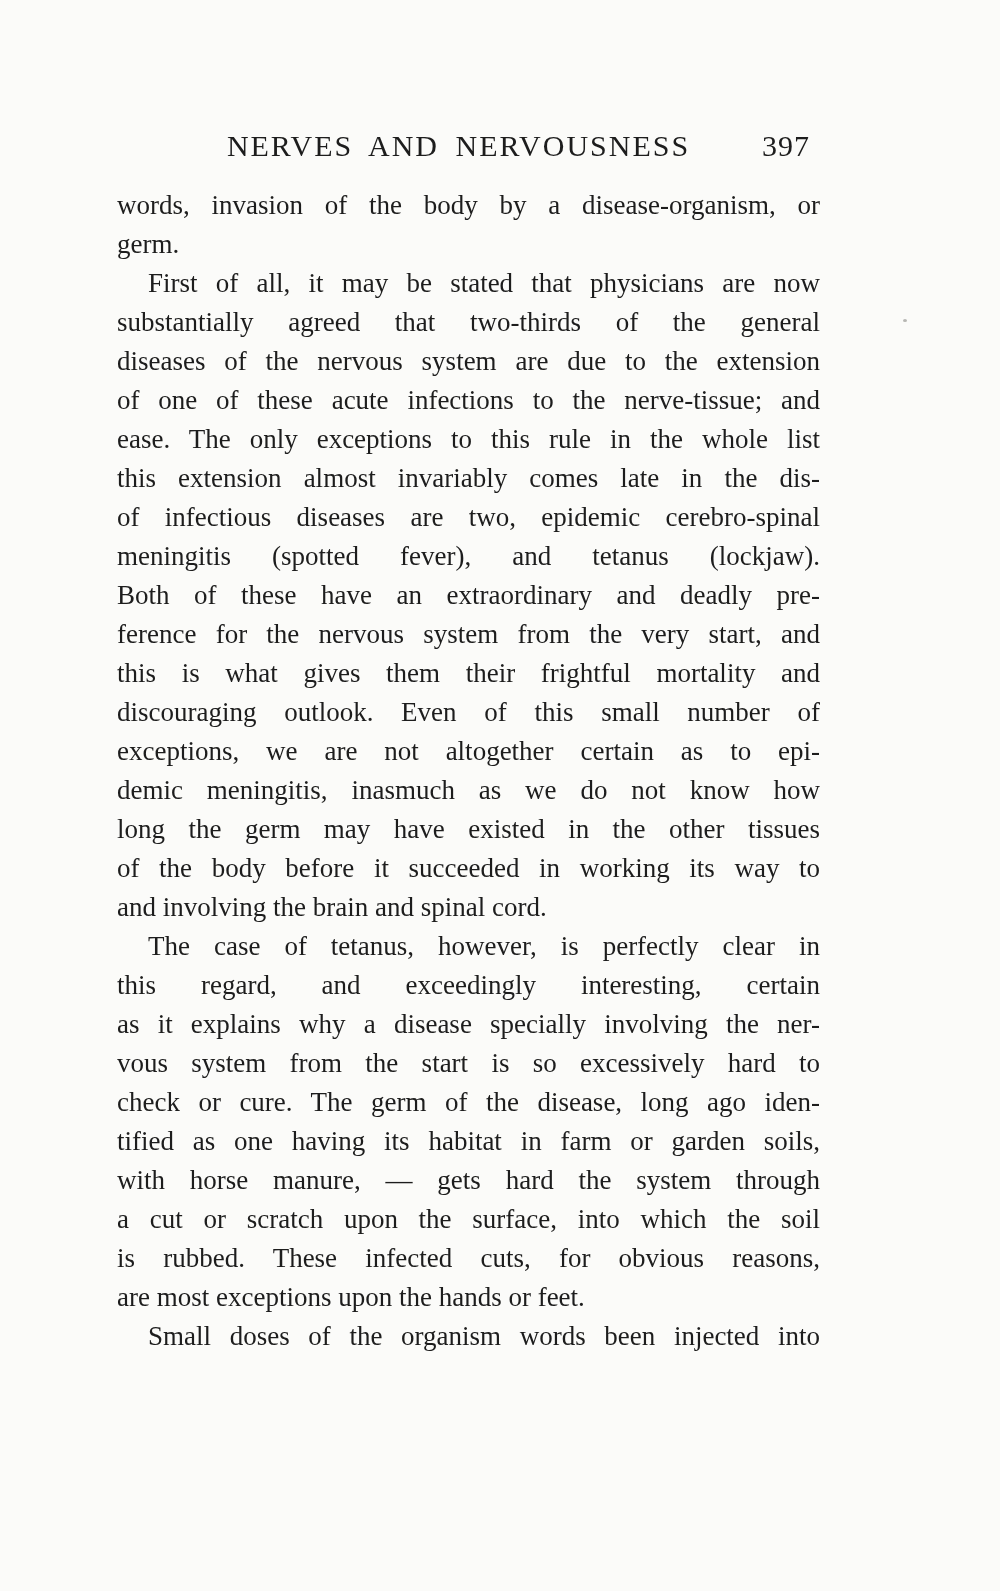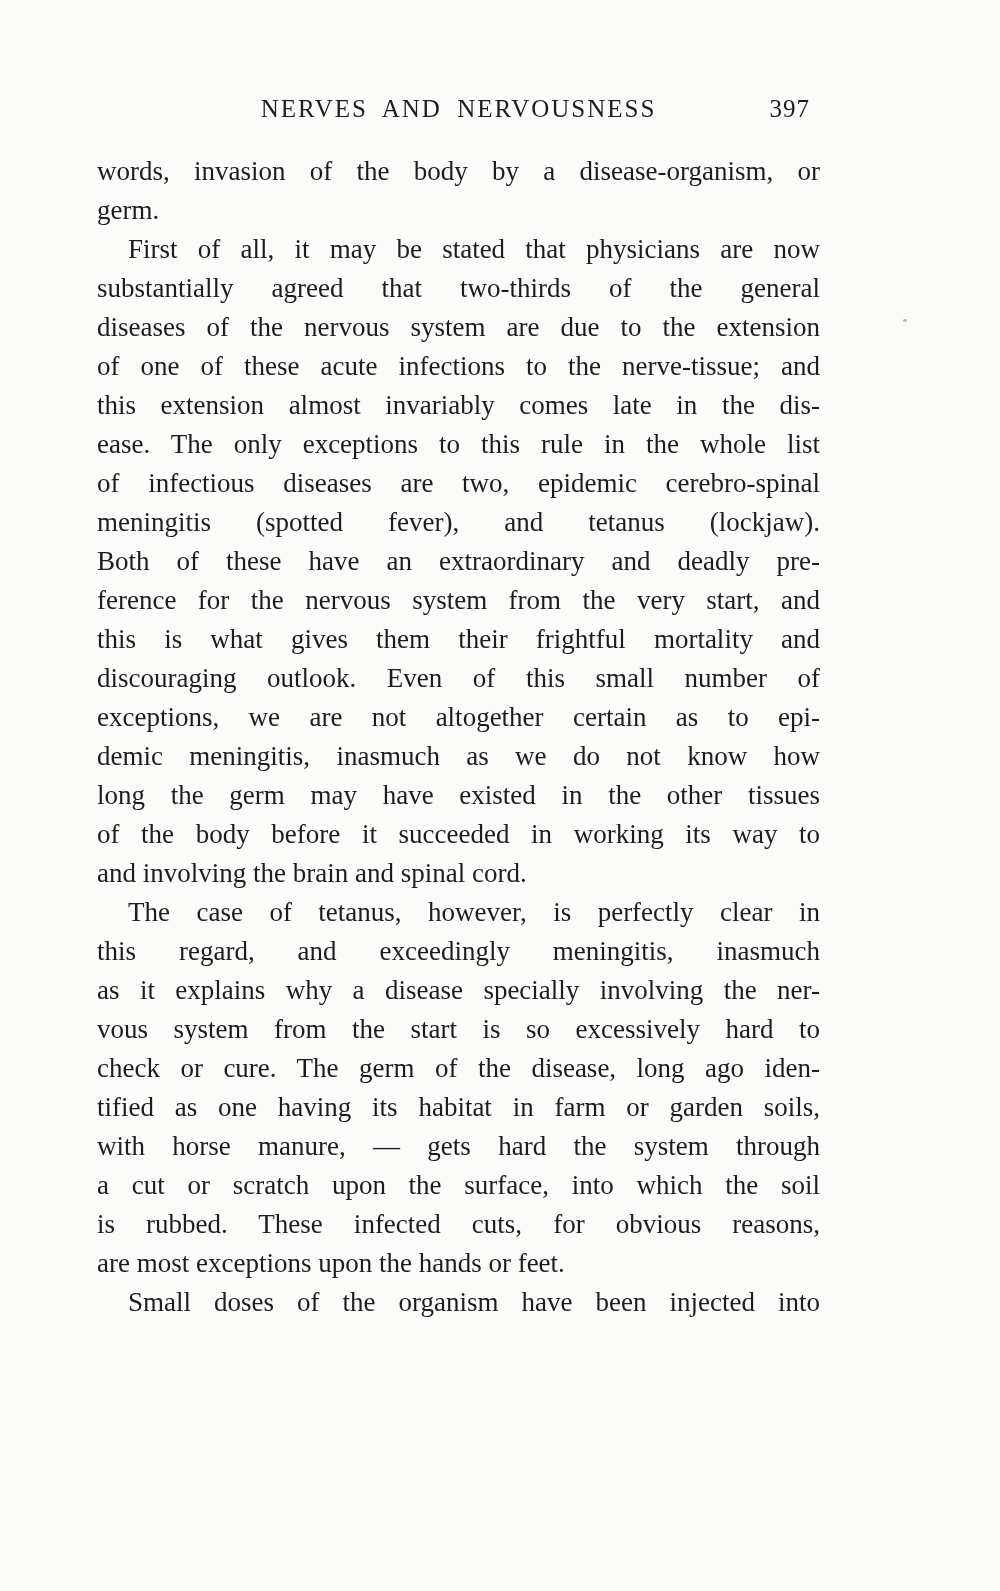--- a/index.html
+++ b/index.html
@@ -17,23 +17,24 @@
   }
   .page {
     position: absolute;
     inset: 0;
     padding: 95px 180px 0 97px;
     box-sizing: border-box;
   }
   .header {
     position: relative;
     height: 32px;
-    font-size: 25px;
+    font-size: 30px;
     letter-spacing: 2px;
     word-spacing: 7px;
+    margin-top: 34px;
   }
   .running-title {
     display: block;
     text-align: center;
   }
   .page-number {
     position: absolute;
     right: 10px;
     top: 0;
     letter-spacing: 1px;
@@ -43,20 +44,21 @@
     margin-top: 25px;
     font-size: 27px;
     line-height: 39px;
   }
   .paragraph {
     margin: 0;
   }
   .line {
     min-height: 39px;
     white-space: normal;
+    margin-left: 20px;
   }
   .line.justified {
     text-align: justify;
     text-align-last: justify;
   }
   .line.indented {
     text-indent: 31px;
   }
   .scan-speck {
     position: absolute;
@@ -80,45 +82,45 @@
   <div class="body-text">
       <div class="paragraph">
         <div class="line justified">words, invasion of the body by a disease-organism, or</div>
         <div class="line">germ.</div>
       </div>
       <div class="paragraph">
         <div class="line justified indented">First of all, it may be stated that physicians are now</div>
         <div class="line justified">substantially agreed that two-thirds of the general</div>
         <div class="line justified">diseases of the nervous system are due to the extension</div>
         <div class="line justified">of one of these acute infections to the nerve-tissue; and</div>
+        <div class="line justified">ease.  The only exceptions to this rule in the whole list</div>
         <div class="line justified">this extension almost invariably comes late in the dis-</div>
-        <div class="line justified">ease.  The only exceptions to this rule in the whole list</div>
         <div class="line justified">of infectious diseases are two, epidemic cerebro-spinal</div>
         <div class="line justified">meningitis (spotted fever), and tetanus (lockjaw).</div>
         <div class="line justified">Both of these have an extraordinary and deadly pre-</div>
         <div class="line justified">ference for the nervous system from the very start, and</div>
         <div class="line justified">this is what gives them their frightful mortality and</div>
         <div class="line justified">discouraging outlook.  Even of this small number of</div>
         <div class="line justified">exceptions, we are not altogether certain as to epi-</div>
         <div class="line justified">demic meningitis, inasmuch as we do not know how</div>
         <div class="line justified">long the germ may have existed in the other tissues</div>
         <div class="line justified">of the body before it succeeded in working its way to</div>
         <div class="line">and involving the brain and spinal cord.</div>
       </div>
       <div class="paragraph">
         <div class="line justified indented">The case of tetanus, however, is perfectly clear in</div>
-        <div class="line justified">this regard, and exceedingly meningitis, inasmuch</div>
+        <div class="line justified">this regard, and exceedingly interesting, certain</div>
         <div class="line justified">as it explains why a disease specially involving the ner-</div>
         <div class="line justified">vous system from the start is so excessively hard to</div>
         <div class="line justified">check or cure.  The germ of the disease, long ago iden-</div>
         <div class="line justified">tified as one having its habitat in farm or garden soils,</div>
         <div class="line justified">with horse manure, — gets hard the system through</div>
         <div class="line justified">a cut or scratch upon the surface, into which the soil</div>
         <div class="line justified">is rubbed.  These infected cuts, for obvious reasons,</div>
         <div class="line">are most exceptions upon the hands or feet.</div>
       </div>
       <div class="paragraph">
-        <div class="line justified indented">Small doses of the organism have been injected into</div>
+        <div class="line justified indented">Small doses of the organism words been injected into</div>
       </div>
     </div>
 </div>
 
 <div class="scan-speck"></div>
 
 </body></html>

